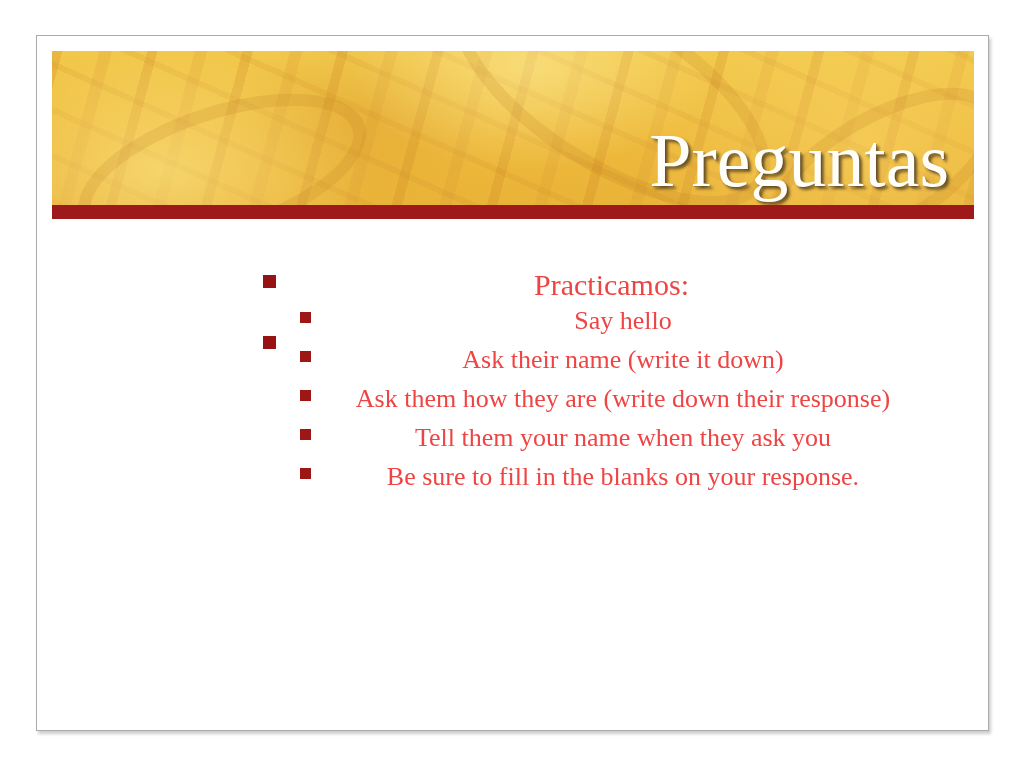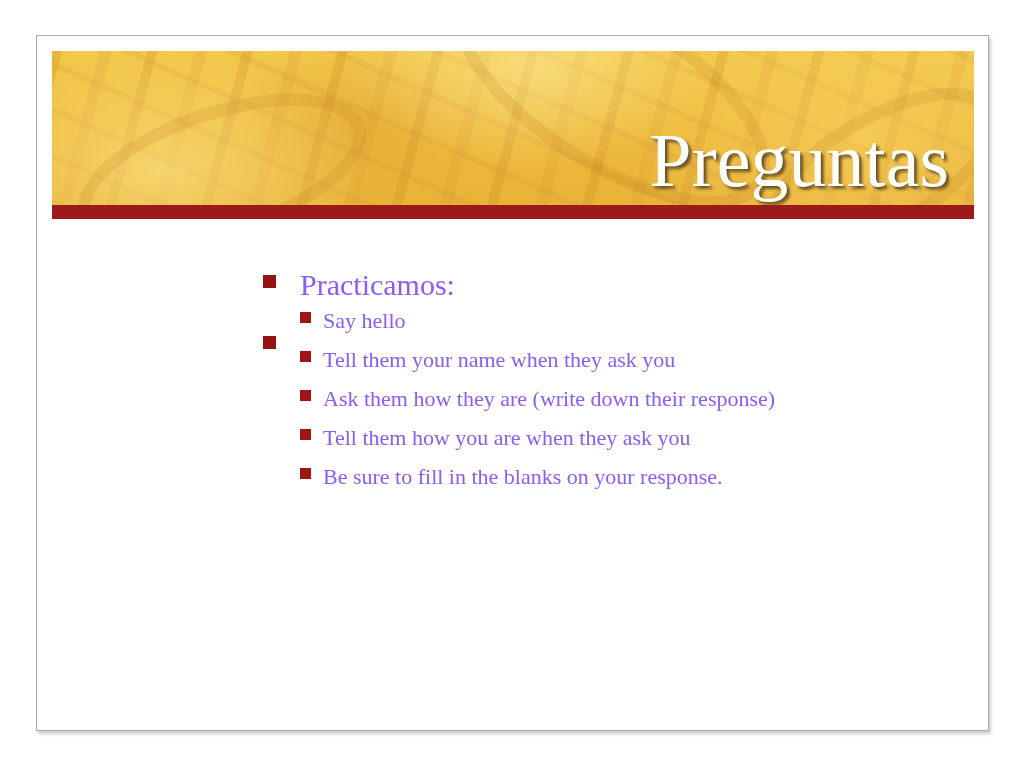--- a/index.html
+++ b/index.html
@@ -66,35 +66,36 @@
     position: absolute;
     left: 15px; top: 169px;
     width: 922px; height: 14px;
     background: #9e1a1a;
   }
   
   .content {
     position: absolute;
     left: 226px; top: 232px;
     width: 660px;
-    color: #8b5cf6;
+    color: #ef4444;
+    text-align: center;
   }
   ul.bullets {
     list-style: none;
     margin: 0; padding: 0;
   }
   ul.bullets li { position: relative; }
   ul.bullets li.lv1 {
     font-size: 30px;
     line-height: 34px;
     padding-left: 37px;
     margin-bottom: 27px;
   }
   ul.bullets li.lv2 {
-    font-size: 22px;
+    font-size: 26px;
     line-height: 29px;
     padding-left: 60px;
     margin-bottom: 10px;
   }
   ul.bullets li.lv1 + li.lv2 { margin-top: -23px; }
   ul.bullets li .sq {
     position: absolute;
     display: block;
     background: #971212;
   }
@@ -114,22 +115,21 @@
       <h1 class="title">Preguntas</h1>
     </div>
 
     <div class="red-bar"></div>
 
     <div class="content">
       <ul class="bullets" id="bullet-list">
           <li class="lv1"><span class="sq"></span><span class="tx">Practicamos:</span></li>
           <li class="lv1"><span class="sq"></span></li>
           <li class="lv2"><span class="sq"></span><span class="tx">Say hello</span></li>
-          <li class="lv2"><span class="sq"></span></li>
+          <li class="lv2"><span class="sq"></span><span class="tx">Ask their name (write it down)</span></li>
+          <li class="lv2"><span class="sq"></span><span class="tx">Ask them how they are (write down their response)</span></li>
           <li class="lv2"><span class="sq"></span><span class="tx">Tell them your name when they ask you</span></li>
-          <li class="lv2"><span class="sq"></span><span class="tx">Ask them how they are (write down their response)</span></li>
-          <li class="lv2"><span class="sq"></span><span class="tx">Tell them how you are when they ask you</span></li>
           <li class="lv2"><span class="sq"></span><span class="tx">Be sure to fill in the blanks on your response.</span></li>
         </ul>
     </div>
 
   </div>
 </div>
 
 </body></html>

